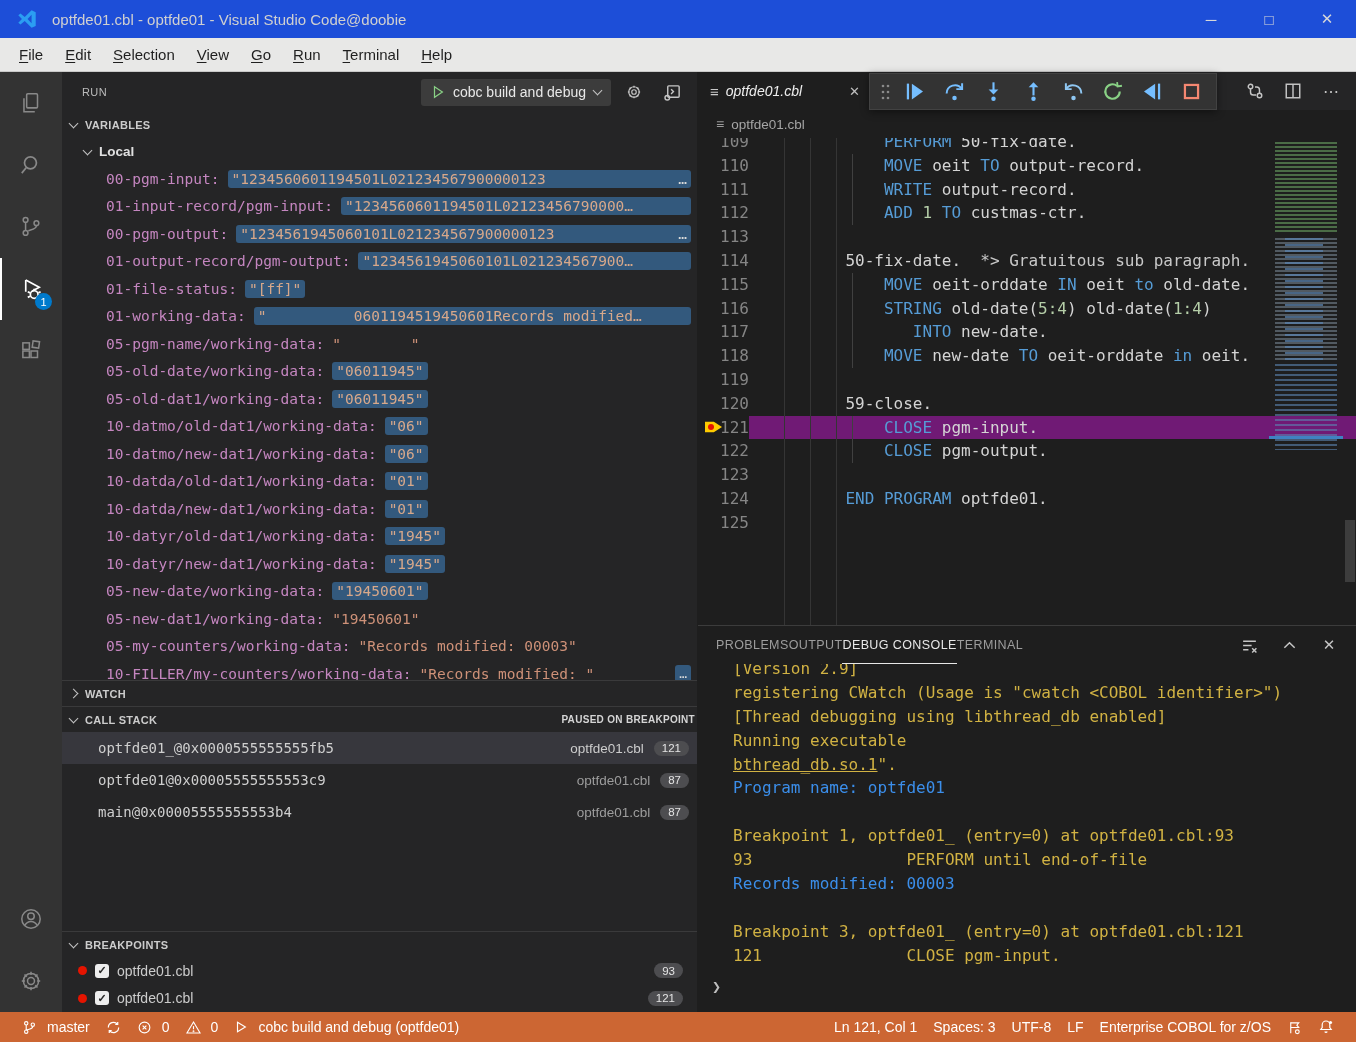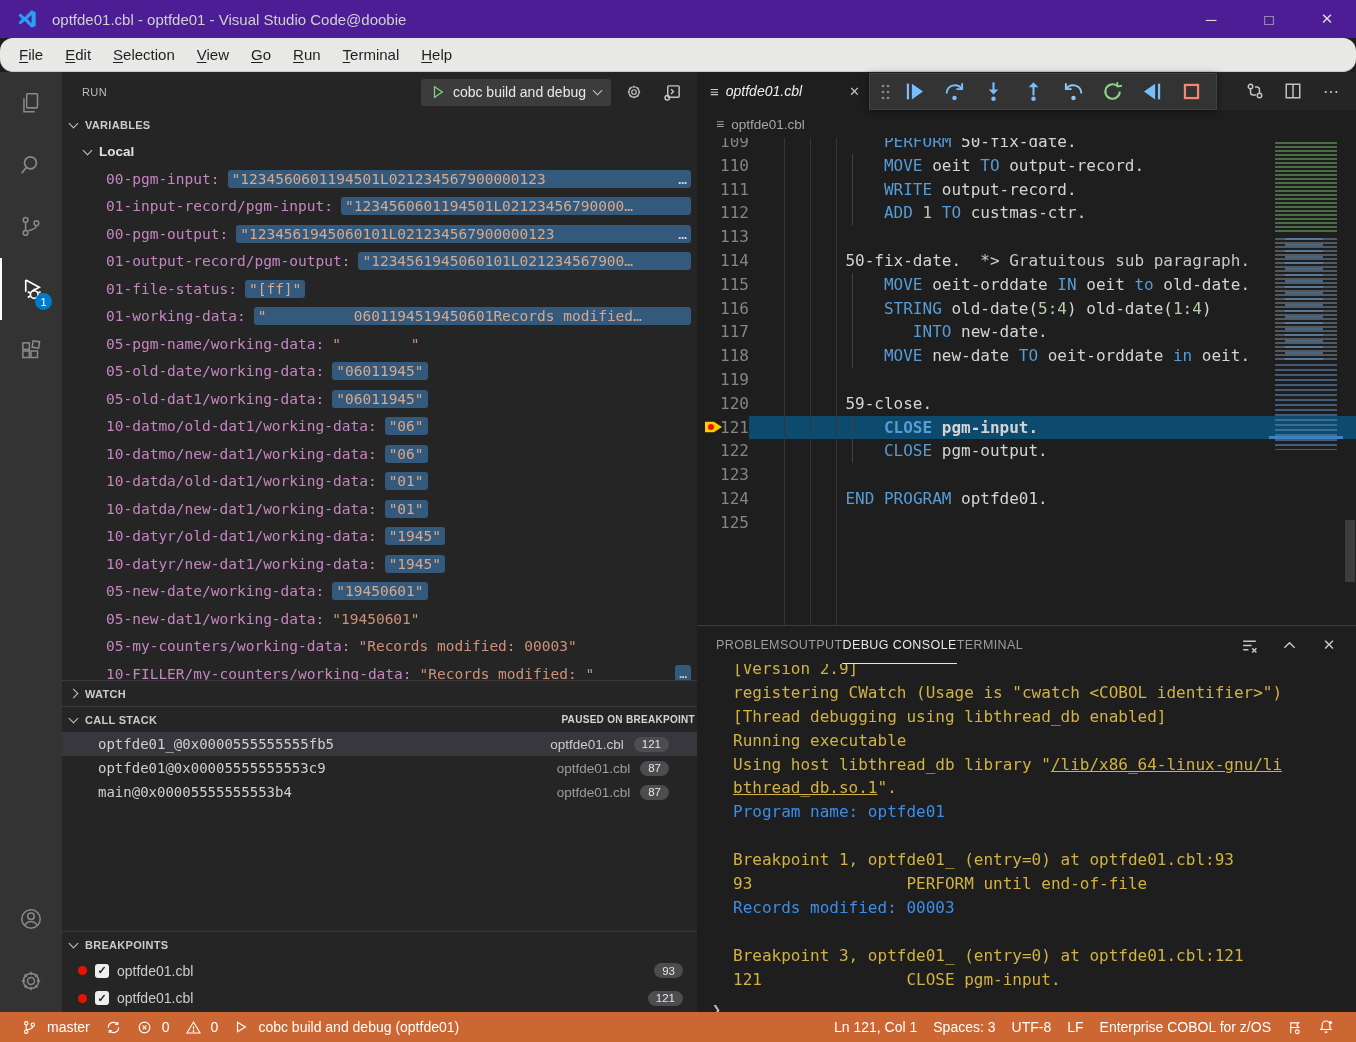--- a/index.html
+++ b/index.html
@@ -2,31 +2,31 @@
 <html><head>
 <meta charset="utf-8">
 <style>
   * { margin:0; padding:0; box-sizing:border-box; }
   html,body { width:1356px; height:1042px; overflow:hidden; background:#1e1e1e;
     font-family:"Liberation Sans", sans-serif; }
   #app { position:relative; width:1356px; height:1042px; }
 
   
   #titlebar { position:absolute; left:0; top:0; width:1356px; height:38px;
-    background:#4c1d95; display:flex; align-items:center; color:#cccccc; }
+    background:#1d4ed8; display:flex; align-items:center; color:#cccccc; }
   #titlebar .logo { width:22px; height:22px; margin:0 14px 0 16px; }
   #titlebar .title { font-size:15px; color:#d0d0d0; }
   #titlebar .win-controls { margin-left:auto; display:flex; }
   #titlebar .win-btn { width:58px; height:38px; display:flex; align-items:center;
     justify-content:center; font-size:15px; color:#d8d8d8; cursor:pointer; }
 
   
   #menubar { position:absolute; left:0; top:38px; width:1356px; height:34px;
     background:#e8e8e7; border-bottom:1px solid #c9c9c8; display:flex; align-items:center;
-    padding-left:8px;border-radius:13px; }
+    padding-left:8px; }
   .menu-item { font-size:15px; color:#1f1f1f; padding:4px 11px; cursor:pointer; }
   .menu-item u { text-decoration:underline; text-underline-offset:2px; }
 
   
   #activitybar { position:absolute; left:0; top:72px; width:62px; height:940px;
     background:#333333; display:flex; flex-direction:column; align-items:center; }
   .act-item { position:relative; width:62px; height:62px; display:flex;
     align-items:center; justify-content:center; cursor:pointer; }
   .act-item svg { stroke:#898989; }
   .act-item.active { border-left:2px solid #ffffff; }
@@ -66,21 +66,21 @@
     font-family:"DejaVu Sans Mono", monospace; font-size:14.5px; white-space:pre; cursor:pointer; }
   .var-name { color:#c586c0; }
   .var-value { color:#ce9178; margin-left:8px; overflow:hidden; }
   .var-value.box { background:#33597d; border-radius:3px; padding:1px 4px; color:#d8a88a; }
   .var-value.fill { flex:1; display:flex; min-width:0; }
   .var-value .vtxt { white-space:pre; overflow:hidden; }
   .var-value .dots { margin-left:auto; color:#d9d9d9; padding-left:6px; }
   .trail-chip { margin-left:auto; background:#33597d; border-radius:3px; padding:1px 4px;
     color:#d9d9d9; font-size:13px; }
 
-  .cs-row { height:24px; display:flex; align-items:center; padding:0 28px 0 36px; cursor:pointer; }
+  .cs-row { height:32px; display:flex; align-items:center; padding:0 8px 0 36px; cursor:pointer; }
   .cs-row.selected { background:#37373d; }
   .cs-fn { font-family:"DejaVu Sans Mono", monospace; font-size:14px; color:#cfcfcf; }
   .cs-file { margin-left:auto; font-size:13.5px; color:#9d9d9d; padding-right:10px; }
   .cs-row.selected .cs-file { color:#cccccc; }
   .badge { background:#4d4d50; border-radius:10px; padding:1.5px 8px; font-size:11.5px;
     color:#e4e4e4; font-family:"Liberation Sans", sans-serif; flex:none; }
 
   #callstack-spacer { flex:1; }
 
   .bp-row { height:27.5px; flex:none; display:flex; align-items:center; padding:0 14px 0 16px;
@@ -117,21 +117,21 @@
   #breadcrumb { position:absolute; left:0; top:38px; width:659px; height:28px; display:flex;
     align-items:center; gap:7px; padding-left:18px; color:#a5a5a5; font-size:13.5px; cursor:pointer; }
   #breadcrumb .ticon { font-size:14px; color:#9a9a9a; }
 
   #code-area { position:absolute; left:0; top:66px; width:659px; height:487px; overflow:hidden; }
   #code-lines { position:absolute; left:0; top:-8px; right:0; }
   .code-line { display:flex; height:23.8px; line-height:23.8px; position:relative;
     font-family:"DejaVu Sans Mono", monospace; font-size:16px; }
   .gutter-num { width:51px; text-align:right; color:#858585; flex:none; position:relative; z-index:2; }
   .code-text { flex:1; padding-left:29px; white-space:pre; position:relative; overflow:hidden; }
-  .code-line.current .code-text { background:#0c4a6e;font-weight:bold; }
+  .code-line.current .code-text { background:#701a75; }
   .kw { color:#569cd6; } .pl { color:#d4d4d4; } .num { color:#b5cea8; } .cm { color:#c8c8c8; }
   .stmt-guide { position:absolute; left:103px; top:0; bottom:0; border-left:1px solid #404040; }
   .iguide { position:absolute; top:0; bottom:0; border-left:1px solid #353535; z-index:1; }
   .bp-arrow { position:absolute; left:7px; top:4px; width:17px; height:15px; z-index:3;
     background:#ffcc00; clip-path:polygon(0 15%, 52% 15%, 100% 50%, 52% 85%, 0 85%); }
   .bp-arrow::after { content:""; position:absolute; left:3px; top:4.5px; width:6px; height:6px;
     border-radius:50%; background:#e51400; }
 
   #minimap { position:absolute; right:14px; top:0; width:74px; height:480px; cursor:pointer; }
   #minimap div { position:absolute; left:6px; right:6px; }
@@ -573,21 +573,20 @@
           </div>
           <div class="pa-icon">✕</div>
         </div>
       </div>
       <div id="console">
         <div id="console-lines">
             <div class="con-line"><span class="y">[Version 2.9]</span></div>
             <div class="con-line"><span class="y">registering CWatch (Usage is "cwatch &lt;COBOL identifier&gt;")</span></div>
             <div class="con-line"><span class="y">[Thread debugging using libthread_db enabled]</span></div>
             <div class="con-line"><span class="y">Running executable</span></div>
-            <div class="con-line"><span class="y">Using host libthread_db library "</span><span class="yl">/lib/x86_64-linux-gnu/li</span></div>
             <div class="con-line"><span class="yl">bthread_db.so.1</span><span class="y">".</span></div>
             <div class="con-line"><span class="b">Program name: optfde01</span></div>
             <div class="con-line">&nbsp;</div>
             <div class="con-line"><span class="y">Breakpoint 1, optfde01_ (entry=0) at optfde01.cbl:93</span></div>
             <div class="con-line"><span class="y">93                PERFORM until end-of-file</span></div>
             <div class="con-line"><span class="b">Records modified: 00003</span></div>
             <div class="con-line">&nbsp;</div>
             <div class="con-line"><span class="y">Breakpoint 3, optfde01_ (entry=0) at optfde01.cbl:121</span></div>
             <div class="con-line"><span class="y">121               CLOSE pgm-input.</span></div>
           </div>

